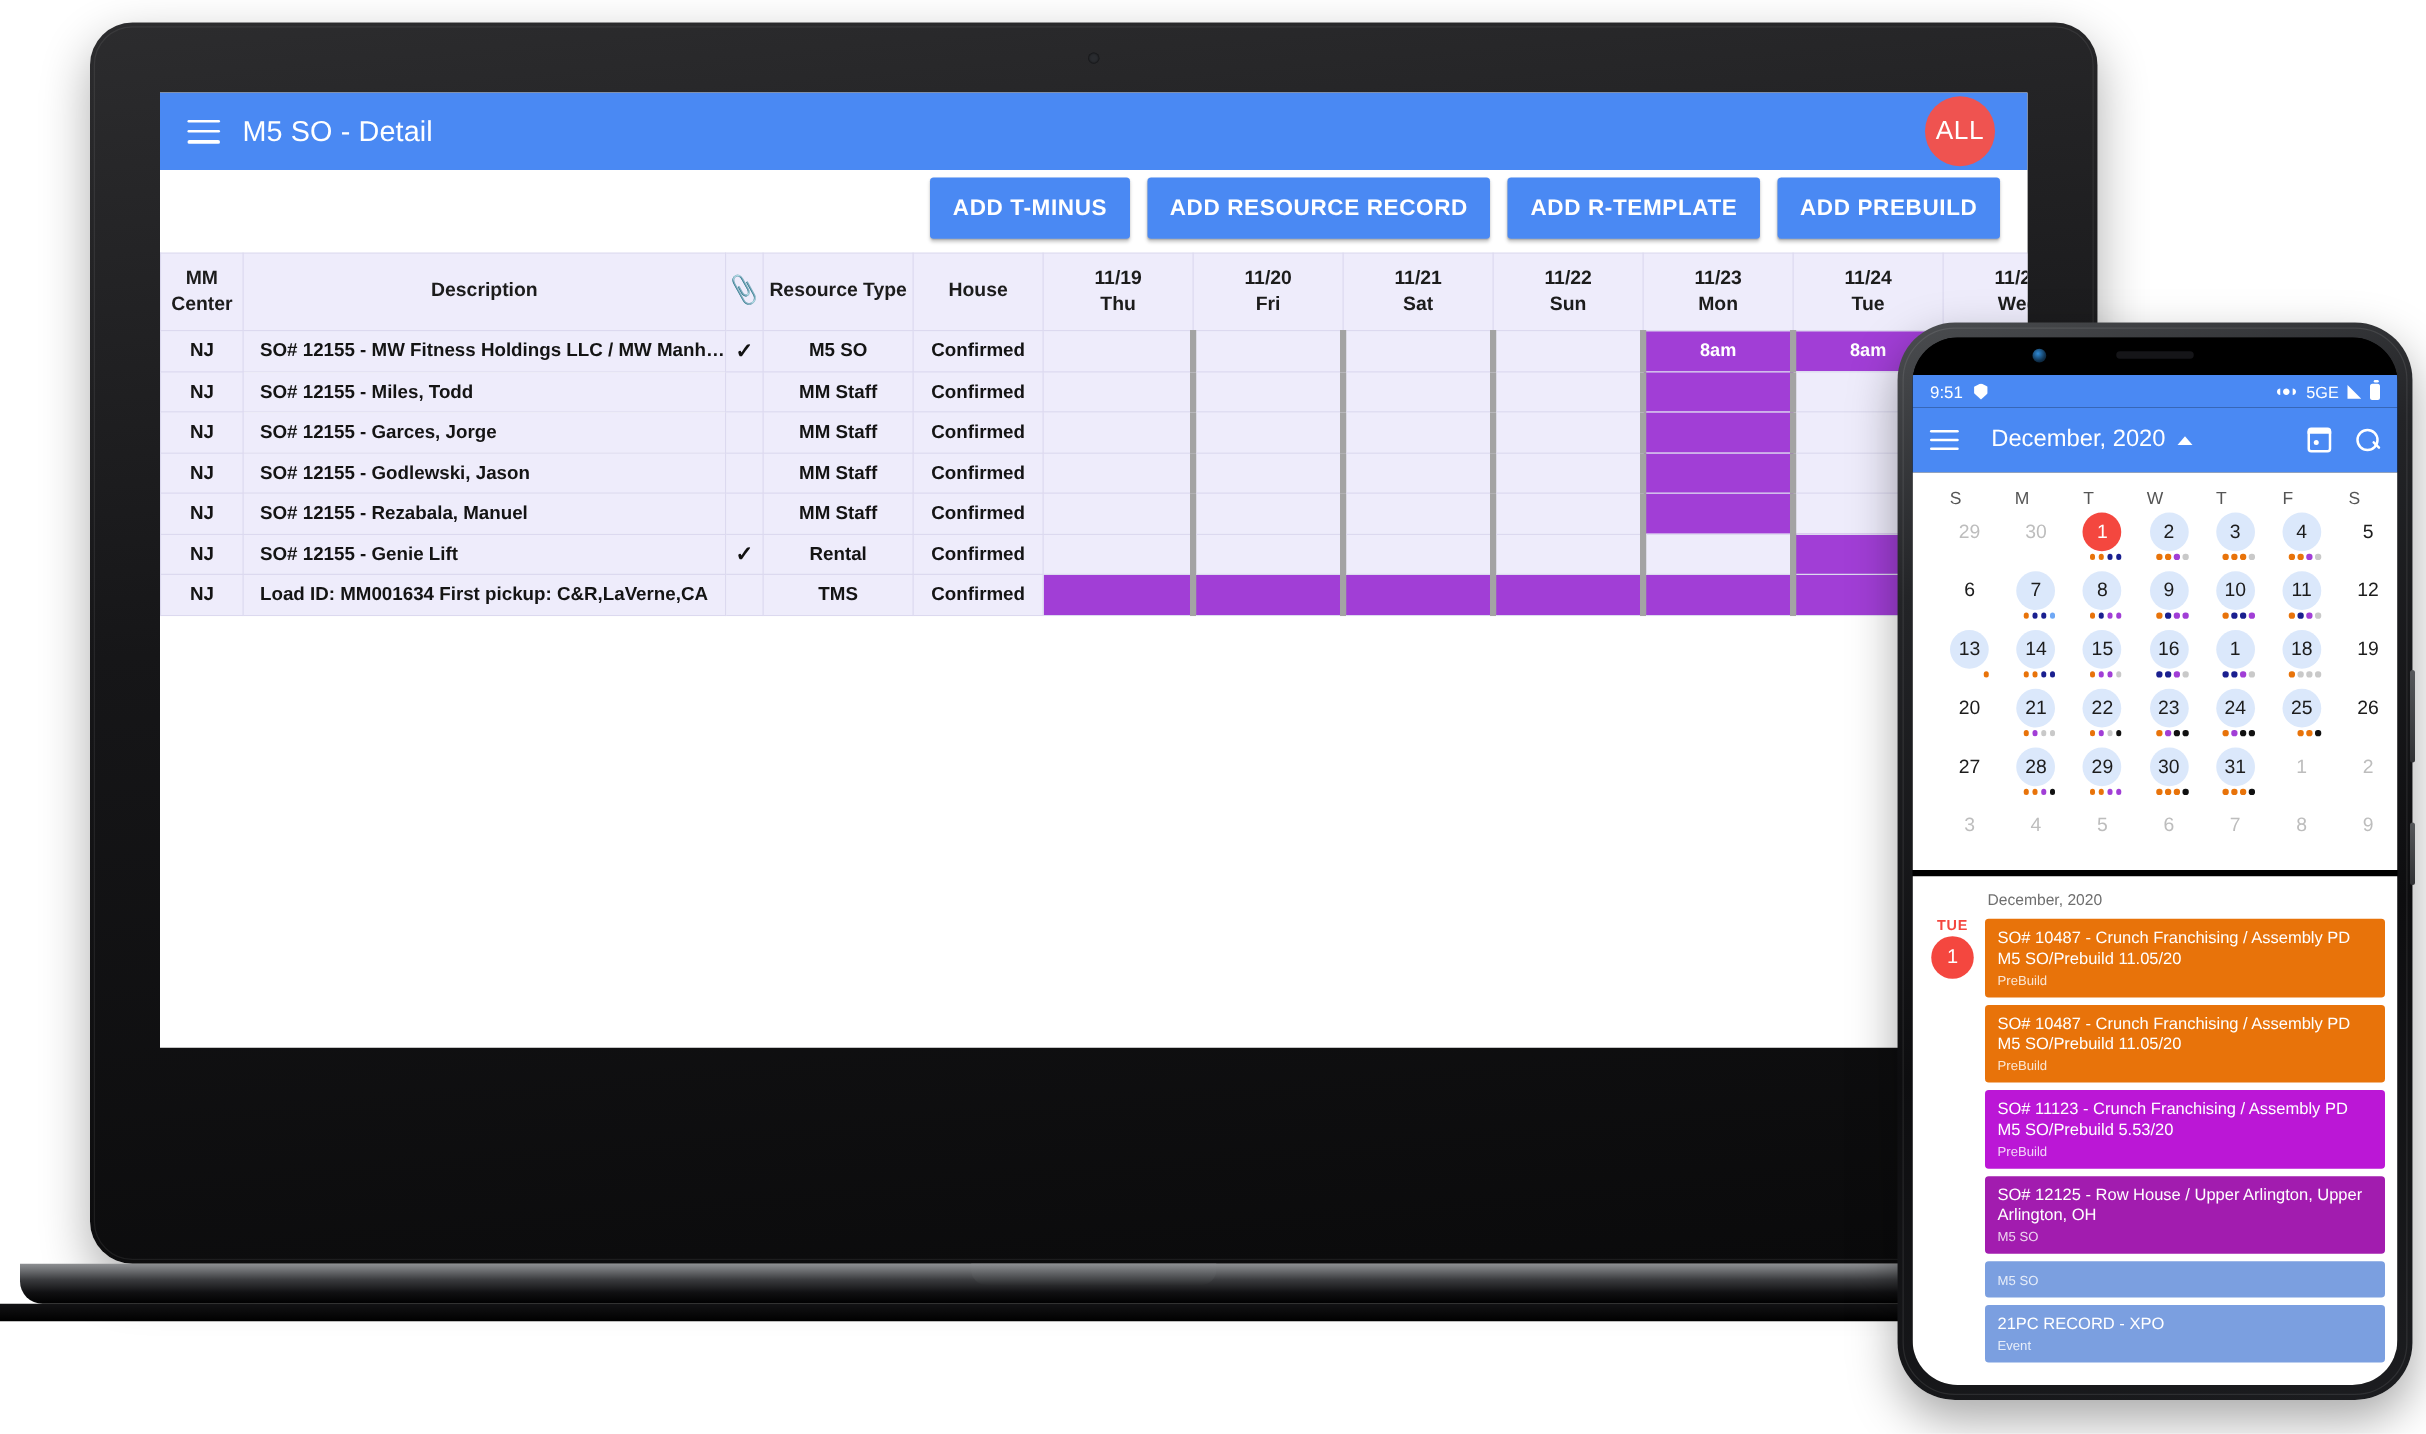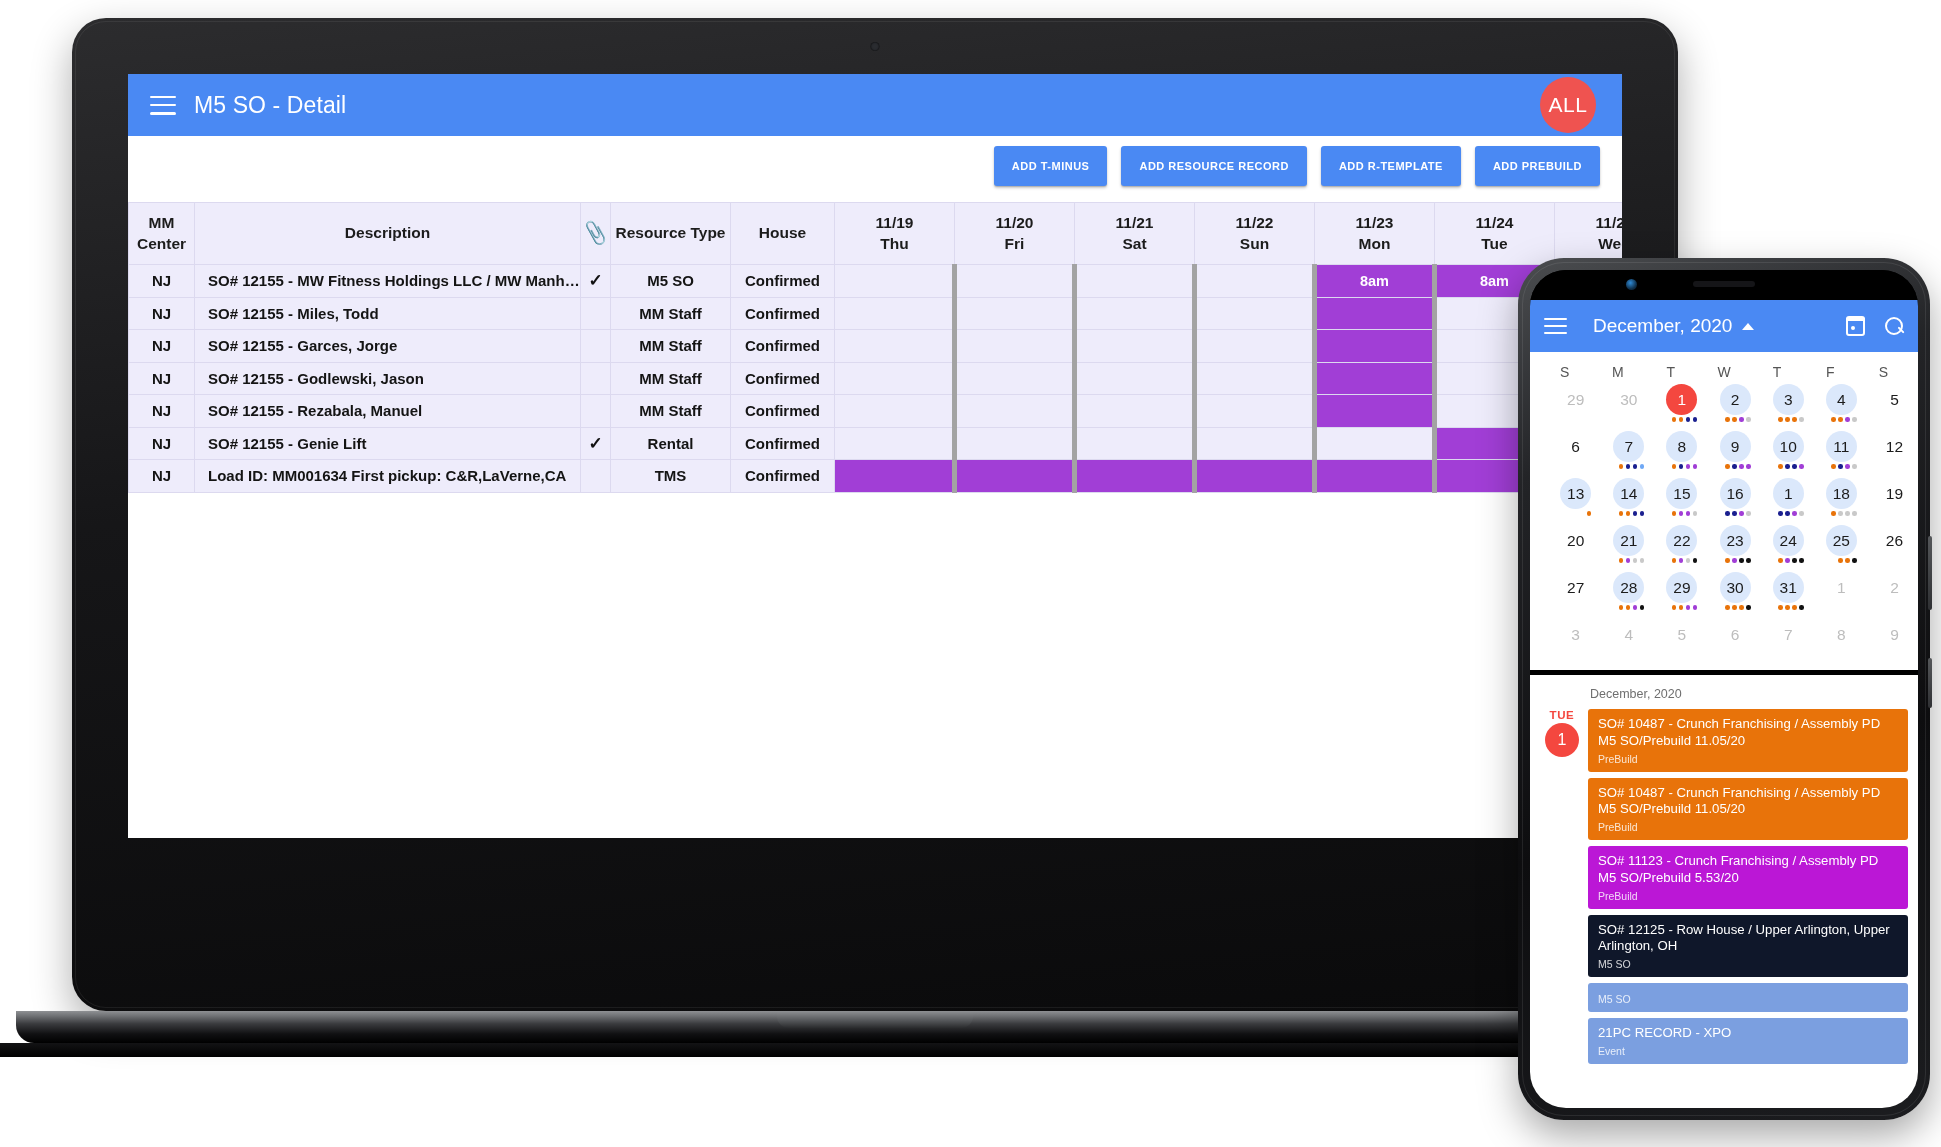--- a/index.html
+++ b/index.html
@@ -58,21 +58,21 @@
     width:56px; height:56px; border-radius:50%; background:#ef5350;
     color:#fff; font-size:21px; display:flex; align-items:center; justify-content:center;
     letter-spacing:.5px; cursor:pointer;
   }
   .toolbar {
     height: 66px; background:#fff; display:flex; align-items:center;
     justify-content:flex-end; gap:14px; padding: 0 22px 6px 0;
   }
   .btn {
     background:#4a89f3; color:#fff; border:none; border-radius:3px;
-    font-family:"Liberation Sans",sans-serif; font-weight:bold; font-size:11px;
+    font-family:"Liberation Sans",sans-serif; font-weight:bold; font-size:18px;
     letter-spacing:.5px; padding: 14px 18px; cursor:pointer;
     box-shadow: 0 2px 3px rgba(0,0,0,.22), 0 1px 1px rgba(0,0,0,.14);
     text-align: right;
   }
 
   
   .tbl { width:100%; border-collapse:collapse; table-layout:fixed; }
   .tbl th, .tbl td { border:1px solid #dcd9ef; }
   .tbl thead th {
     background:#eeecfb; height:62px; font-size:15.5px; color:#1c1c1c;
@@ -359,20 +359,30 @@
     <div class="phone-body"></div>
     <div class="side-btn"></div>
     <div class="side-btn2"></div>
 
     <div class="phone-screen">
       <div class="phone-notchbar">
         <div class="phone-speaker"></div>
         <div class="phone-cam"></div>
       </div>
 
+      <div class="sbar">
+        <span>9:51</span>
+        <span class="shield"></span>
+        <span class="right">
+          <span class="vib">◖●◗</span>
+          <span>5GE</span>
+          <span class="tri"></span>
+          <span class="batt"></span>
+        </span>
+      </div>
 
       <div class="pbar">
         <div class="pham">
             <i></i>
             <i></i>
             <i></i>
           </div>
         <div class="pmonth">December, 2020</div>
         <div class="caret-up"></div>
         <div class="pb-icons">
@@ -696,21 +706,21 @@
             </div>
             <div class="ev-row">
               <div class="ev-gutter"></div>
               <div class="ev-card" style="background: rgb(187, 23, 214);">
                 <div class="ev-title">SO# 11123 - Crunch Franchising / Assembly PD M5 SO/Prebuild 5.53/20</div>
                 <div class="ev-sub">PreBuild</div>
               </div>
             </div>
             <div class="ev-row">
               <div class="ev-gutter"></div>
-              <div class="ev-card" style="background: #0f172a;">
+              <div class="ev-card" style="background: #a21caf;">
                 <div class="ev-title">SO# 12125 - Row House / Upper Arlington, Upper Arlington, OH</div>
                 <div class="ev-sub">M5 SO</div>
               </div>
             </div>
             <div class="ev-row">
               <div class="ev-gutter"></div>
               <div class="ev-card" style="background: rgb(123, 159, 224);">
                 <div class="ev-sub">M5 SO</div>
               </div>
             </div>

